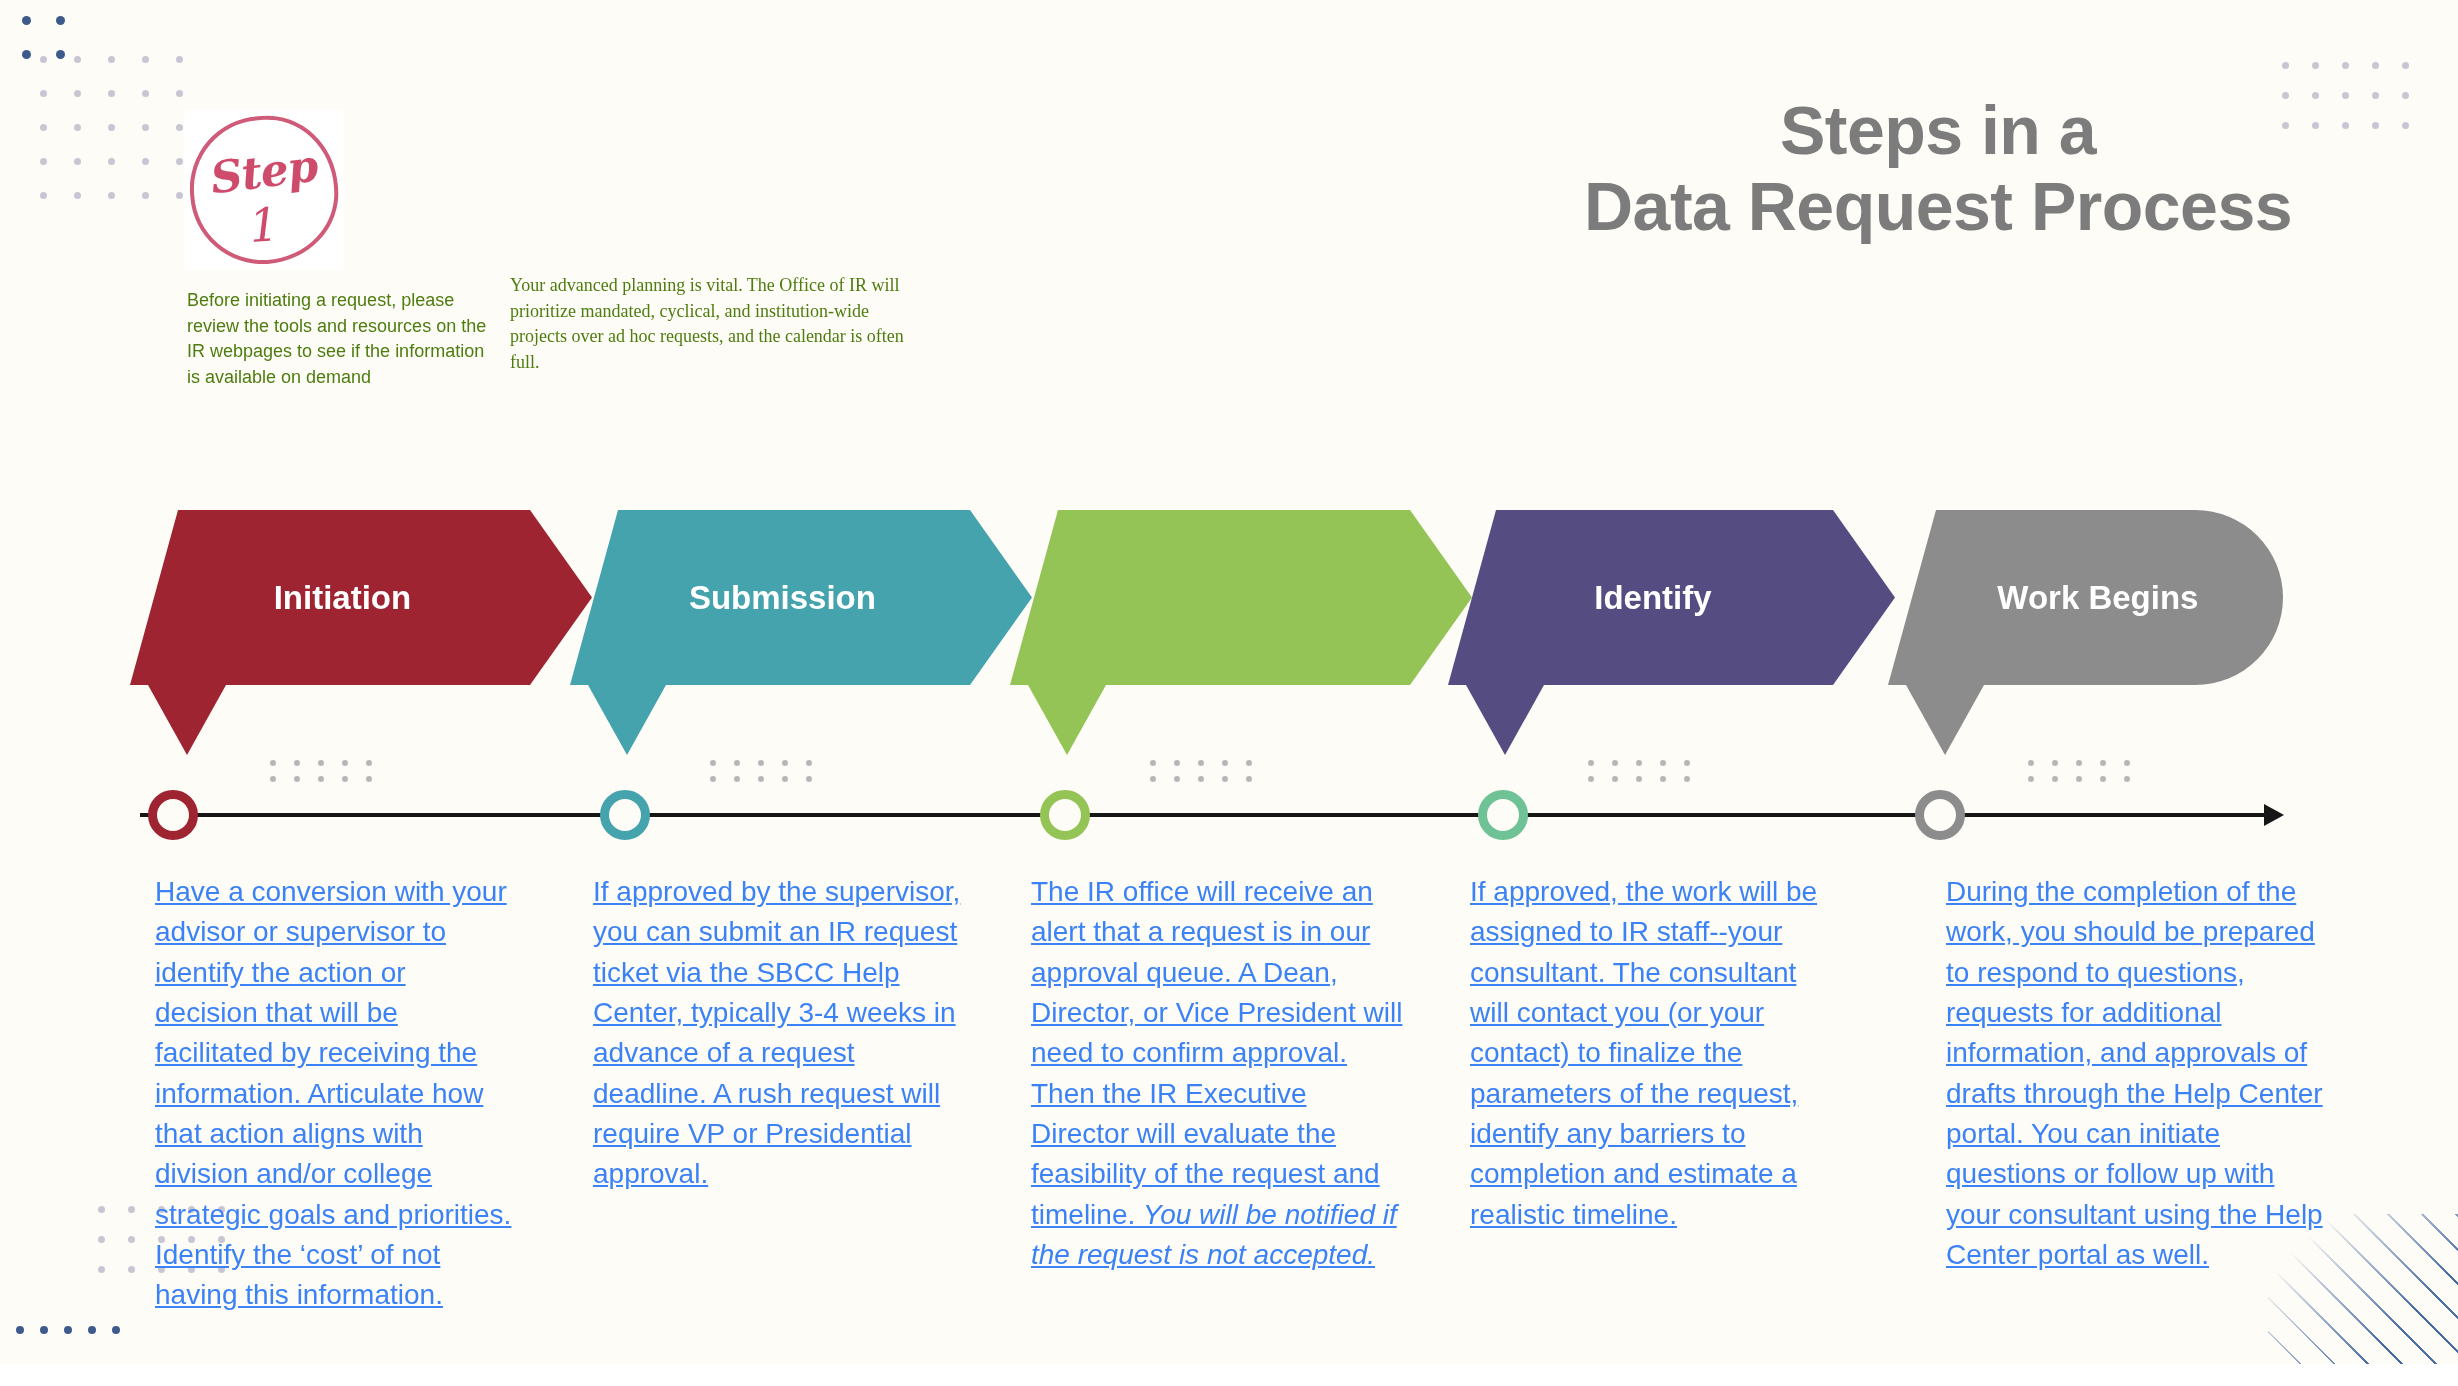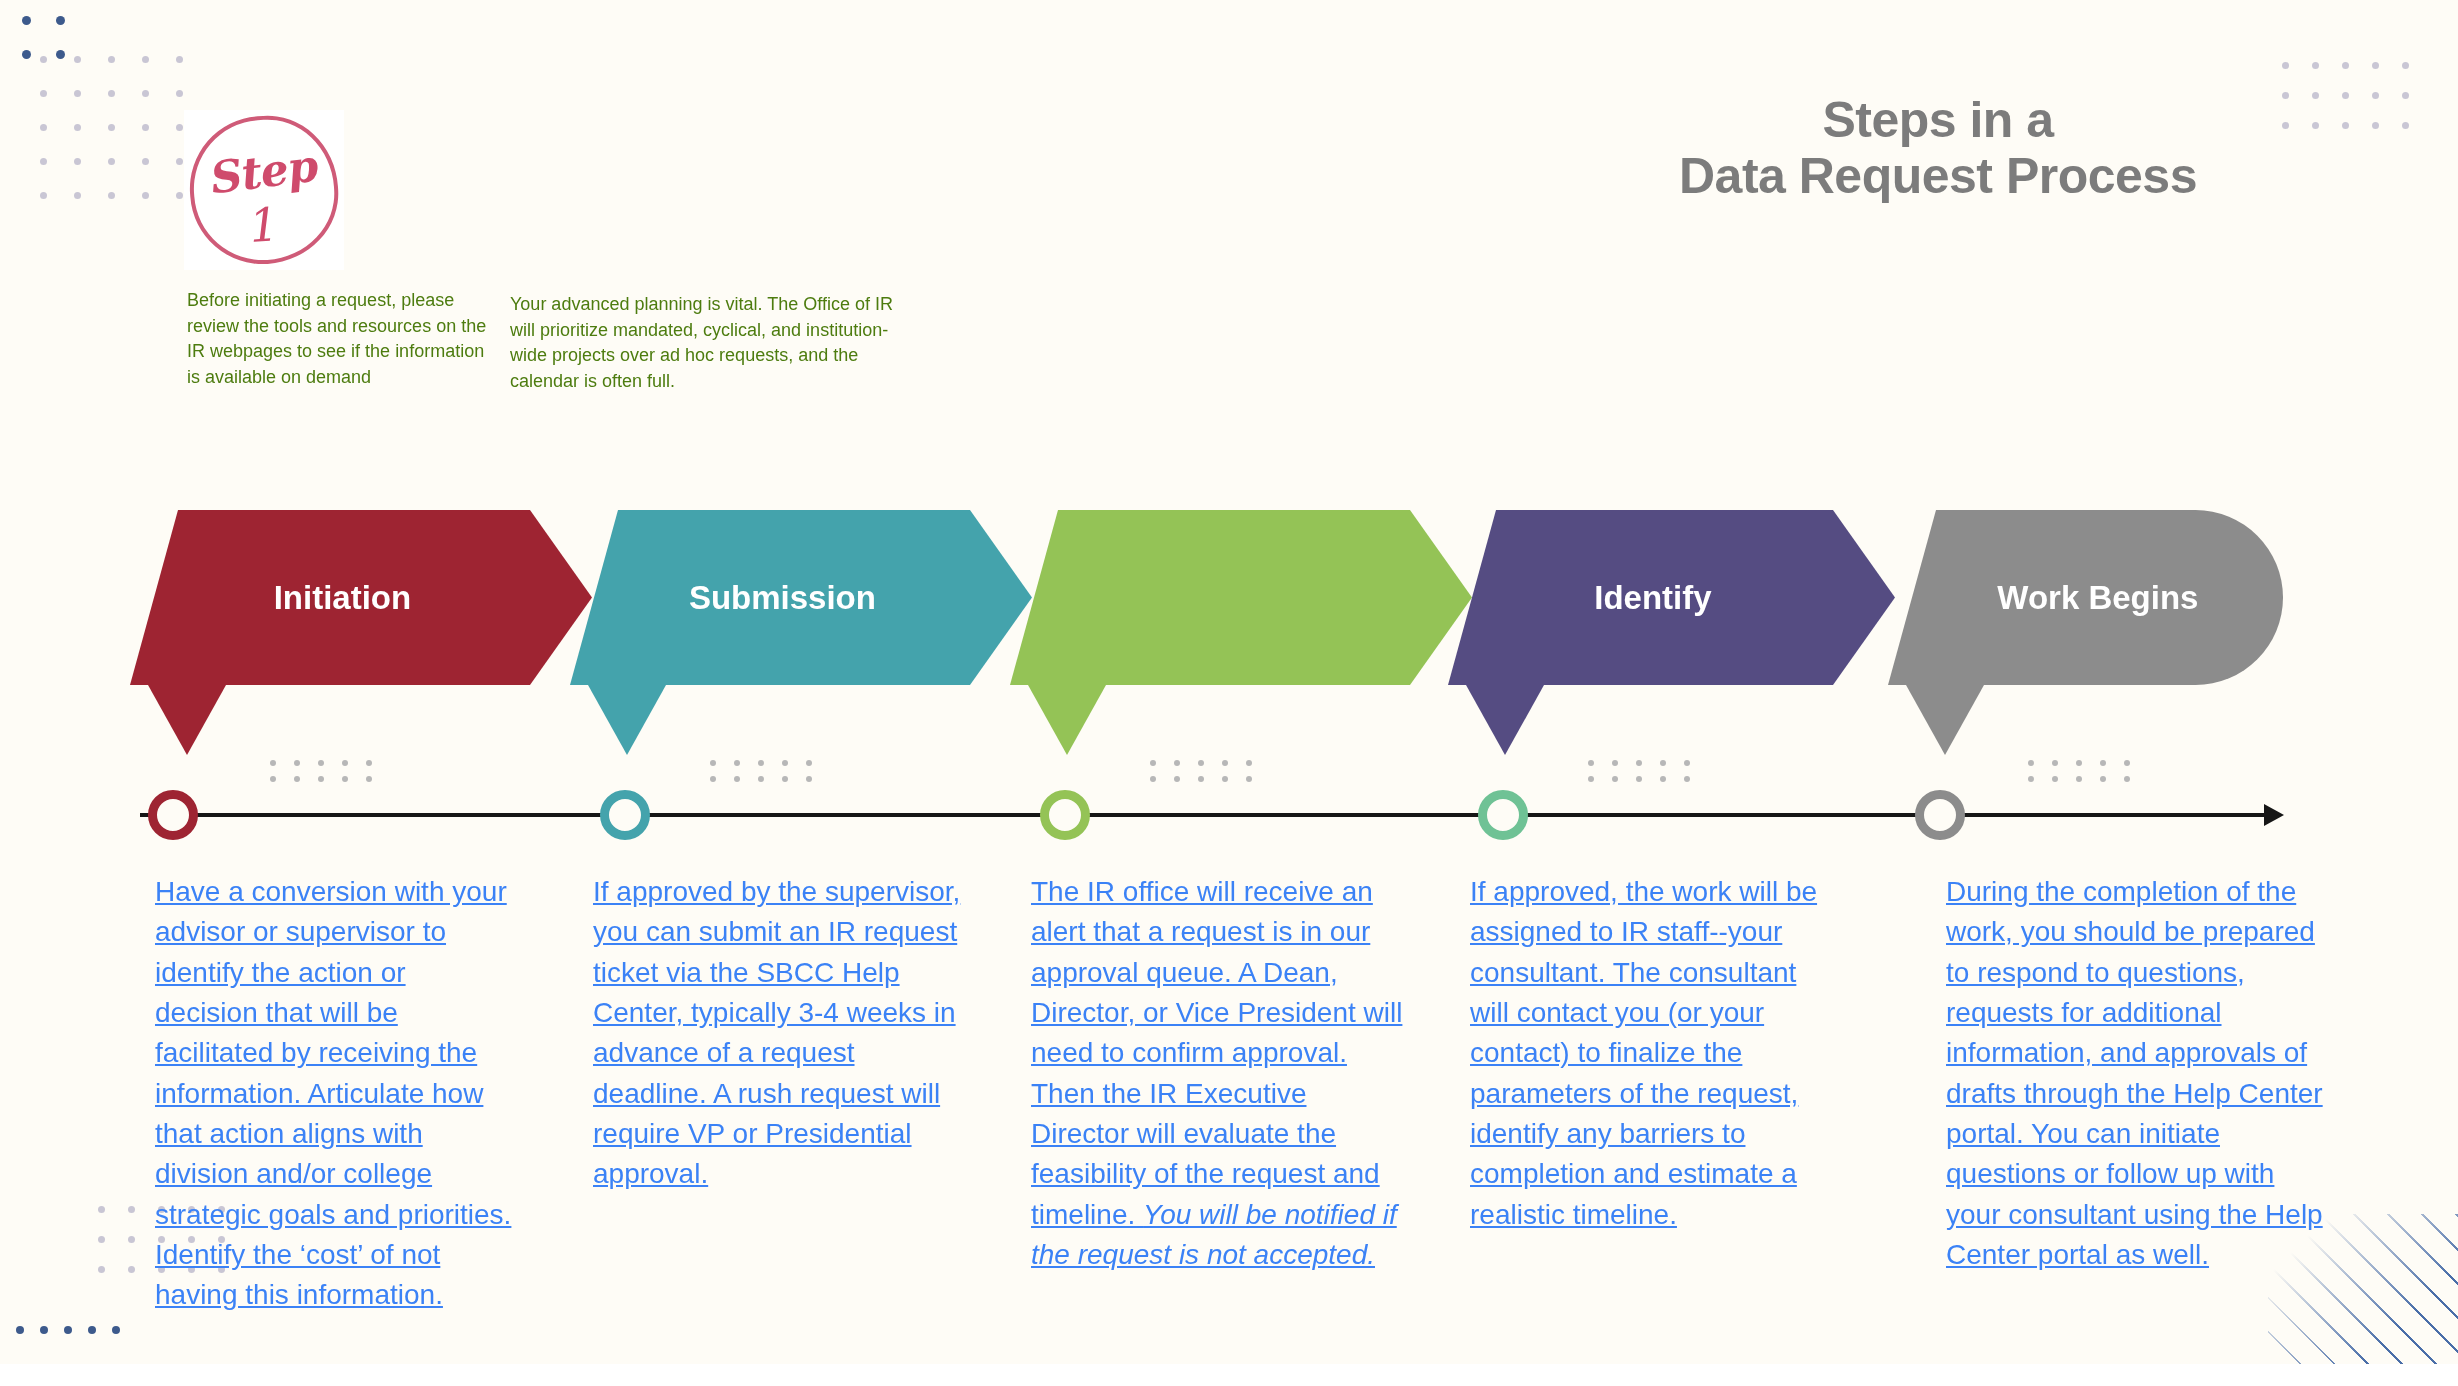--- a/index.html
+++ b/index.html
@@ -84,21 +84,21 @@
     -webkit-mask-image: linear-gradient(135deg, rgba(0,0,0,0) 18%, rgba(0,0,0,1) 72%);
     mask-image: linear-gradient(135deg, rgba(0,0,0,0) 18%, rgba(0,0,0,1) 72%);
   }
 
   
   #title {
     position: absolute;
     right: 70px; top: 92px;
     width: 900px;
     text-align: center;
-    font-size: 50px;
+    font-size: 68px;
     font-weight: bold;
     line-height: 1.12;
     color: #7c7c7c;
     letter-spacing: -0.5px;
   }
   #title .l2 { display: block; white-space: nowrap; }
 
   
   #step-badge {
     position: absolute;
@@ -159,21 +159,21 @@
   }
 
   
   .intro {
     position: absolute;
     font-size: 18px;
     line-height: 1.42;
     color: #4d7c0f;
   }
   #intro-0 { left: 187px; top: 288px; width: 300px; }
-  #intro-1 { left: 510px; top: 292px; width: 395px; }
+  #intro-1 { left: 510px; top: 273px; width: 395px; font-family: Liberation Serif, serif; }
 
   
   #banners { position: absolute; left: 0; top: 510px; width: 2458px; height: 260px; }
 
   .banner-wrap { position: absolute; top: 0; }
 
   .banner-svg { display: block; overflow: visible; }
 
   .banner-label {
     position: absolute;

